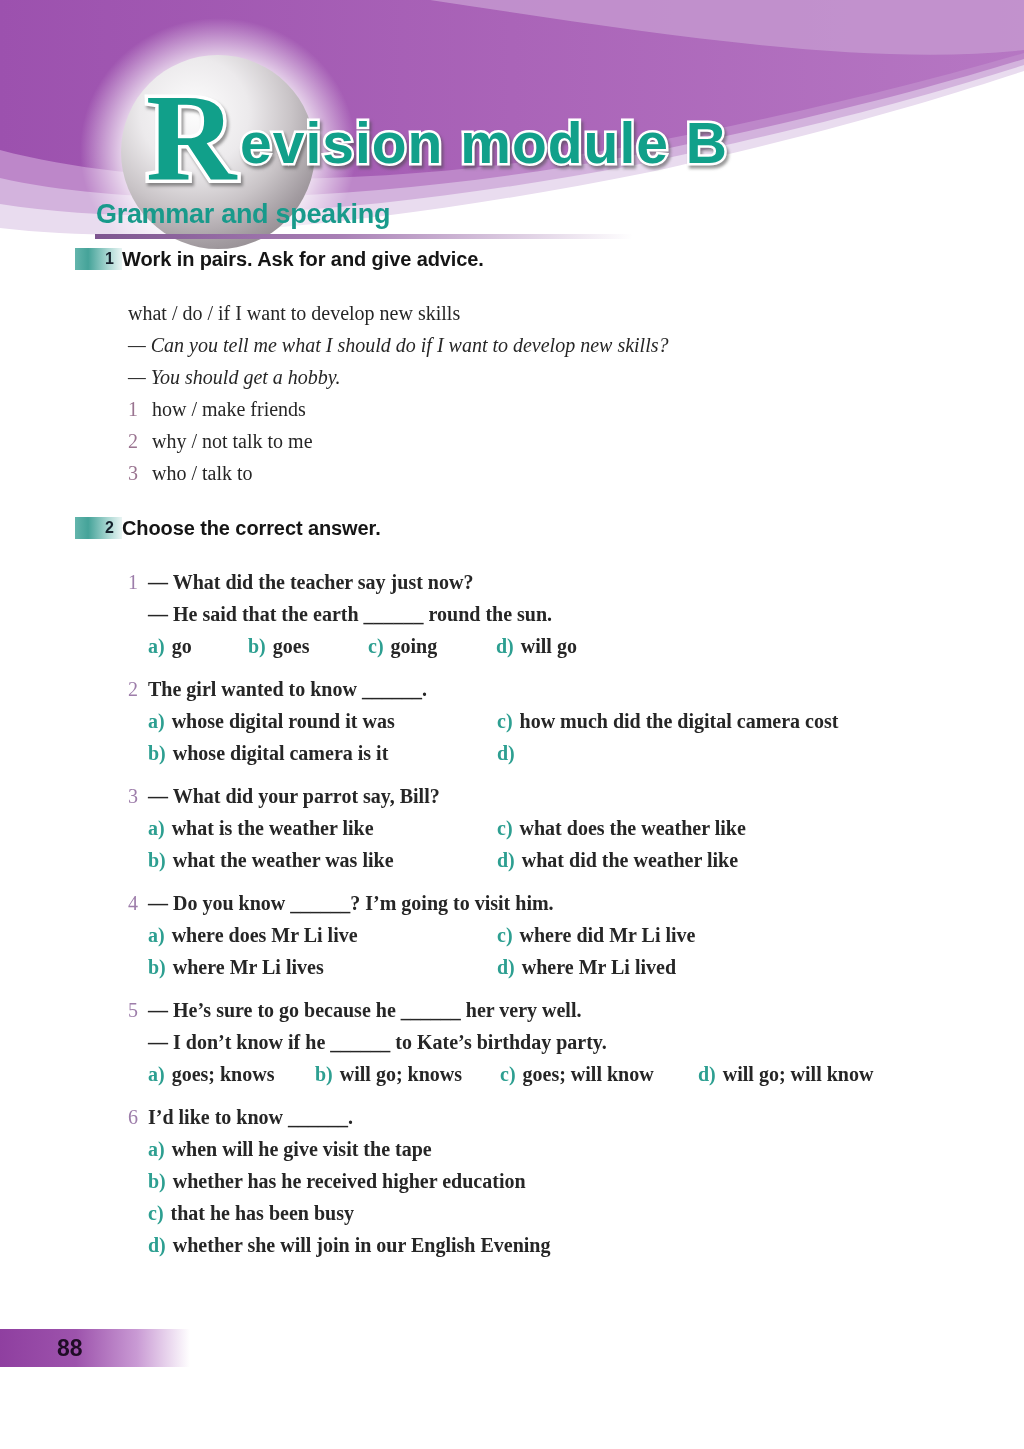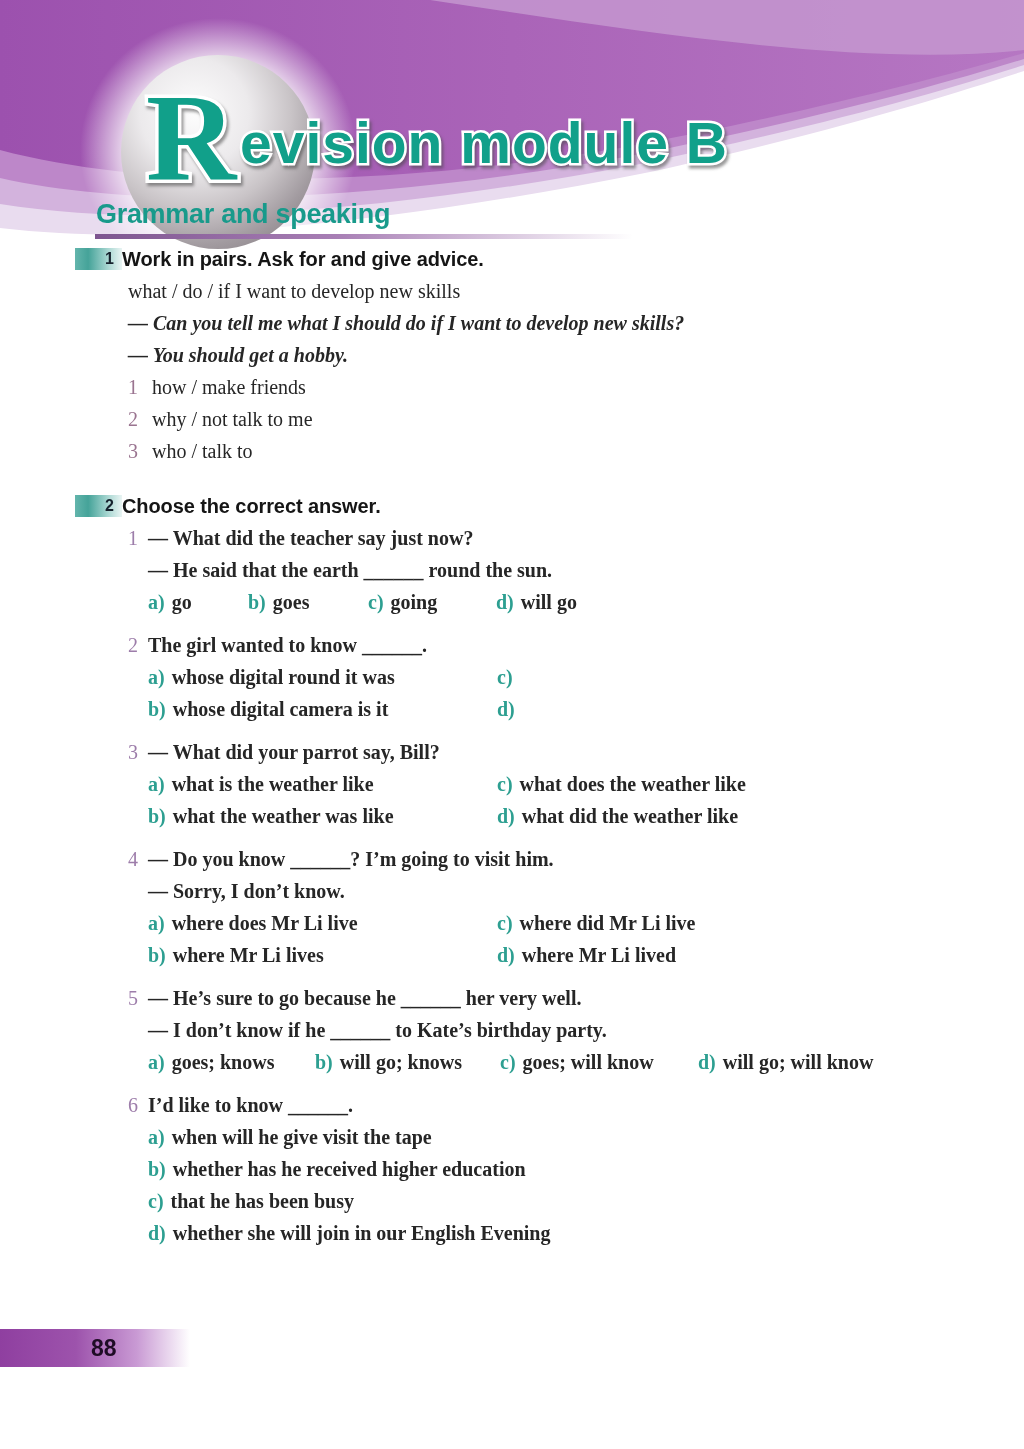--- a/index.html
+++ b/index.html
@@ -27,43 +27,43 @@
   .badge {
     width:47px; height:22px; box-sizing:border-box;
     background:linear-gradient(90deg,#63b5ac 0%,#45a399 28%,#a9d7d2 70%,#e9f4f3 100%);
     font-family:"Liberation Sans", sans-serif; font-weight:bold; font-size:16px; color:#16222d;
     display:flex; align-items:center; justify-content:flex-end; padding-right:8px;
   }
   .ex-title {
     margin-left:0; font-family:"Liberation Sans", sans-serif; font-weight:bold;
     font-size:20px; letter-spacing:-0.1px; color:#151515;
   }
-  .ex-body { margin-left:53px; margin-top:3px; }
+  .ex-body { margin-left:53px; margin-top:25px; }
   .line { font-size:20px; line-height:32px; }
-  .italic { font-style:italic;font-weight:bold; }
+  .italic { font-style:italic; }
   .item, .q { display:flex; }
   .inum { width:24px; flex-shrink:0; font-size:20px; line-height:32px; color:#9a7490; }
   .q { margin-top:11px; }
   .q:first-child { margin-top:0; }
   .qnum { width:20px; flex-shrink:0; font-size:20px; line-height:32px; color:#9d7daa; }
   .qbody { flex:1;font-weight:bold; }
   .opt { display:flex; }
   .letter { color:#2d9f91; margin-right:7px; flex-shrink:0; }
   .opt-row { display:flex; }
   .w100{width:100px} .w120{width:120px} .w128{width:128px}
   .w167{width:167px} .w185{width:185px} .w198{width:198px}
   .two-col { display:grid; grid-template-columns:349px 1fr; }
 
   #footer-bar {
     position:absolute; top:1329px; left:0; width:190px; height:38px;
     background:linear-gradient(90deg,#8f3fa0 0%,#9d53ac 40%,#c99ad4 72%,#ffffff 100%);
   }
   #page-number {
     padding-left:57px; line-height:38px; font-family:"Liberation Sans", sans-serif;
-    font-weight:bold; font-size:23px; color:#1f0c26;margin-left:34px;
+    font-weight:bold; font-size:23px; color:#1f0c26;
   }
 </style>
 </head>
 <body>
 
 <svg id="header-svg" width="1024" height="272" viewBox="0 0 1024 272">
   <defs>
     <linearGradient id="purpleG" x1="0" y1="0" x2="1" y2="0">
       <stop offset="0" stop-color="#9c51ae"></stop>
       <stop offset="0.5" stop-color="#aa64b8"></stop>
@@ -159,20 +159,21 @@
         <span class="qnum">2</span>
         <div class="qbody">
           <div class="line">The girl wanted to know ______.</div>
           <div class="two-col line">
             <span class="opt">
                 <span class="letter">a)</span>
                 <span>whose digital round it was</span>
               </span>
             <span class="opt">
                 <span class="letter">c)</span>
+                <span>how much did the digital camera cost</span>
               </span>
             <span class="opt">
                 <span class="letter">b)</span>
                 <span>whose digital camera is it</span>
               </span>
             <span class="opt">
                 <span class="letter">d)</span>
               </span>
           </div>
         </div>
@@ -200,21 +201,20 @@
                 <span>what did the weather like</span>
               </span>
           </div>
         </div>
       </div>
 
       <div class="q">
         <span class="qnum">4</span>
         <div class="qbody">
           <div class="line">— Do you know ______? I’m going to visit him.</div>
-          <div class="line">— Sorry, I don’t know.</div>
           <div class="two-col line">
             <span class="opt">
                 <span class="letter">a)</span>
                 <span>where does Mr Li live</span>
               </span>
             <span class="opt">
                 <span class="letter">c)</span>
                 <span>where did Mr Li live</span>
               </span>
             <span class="opt">

